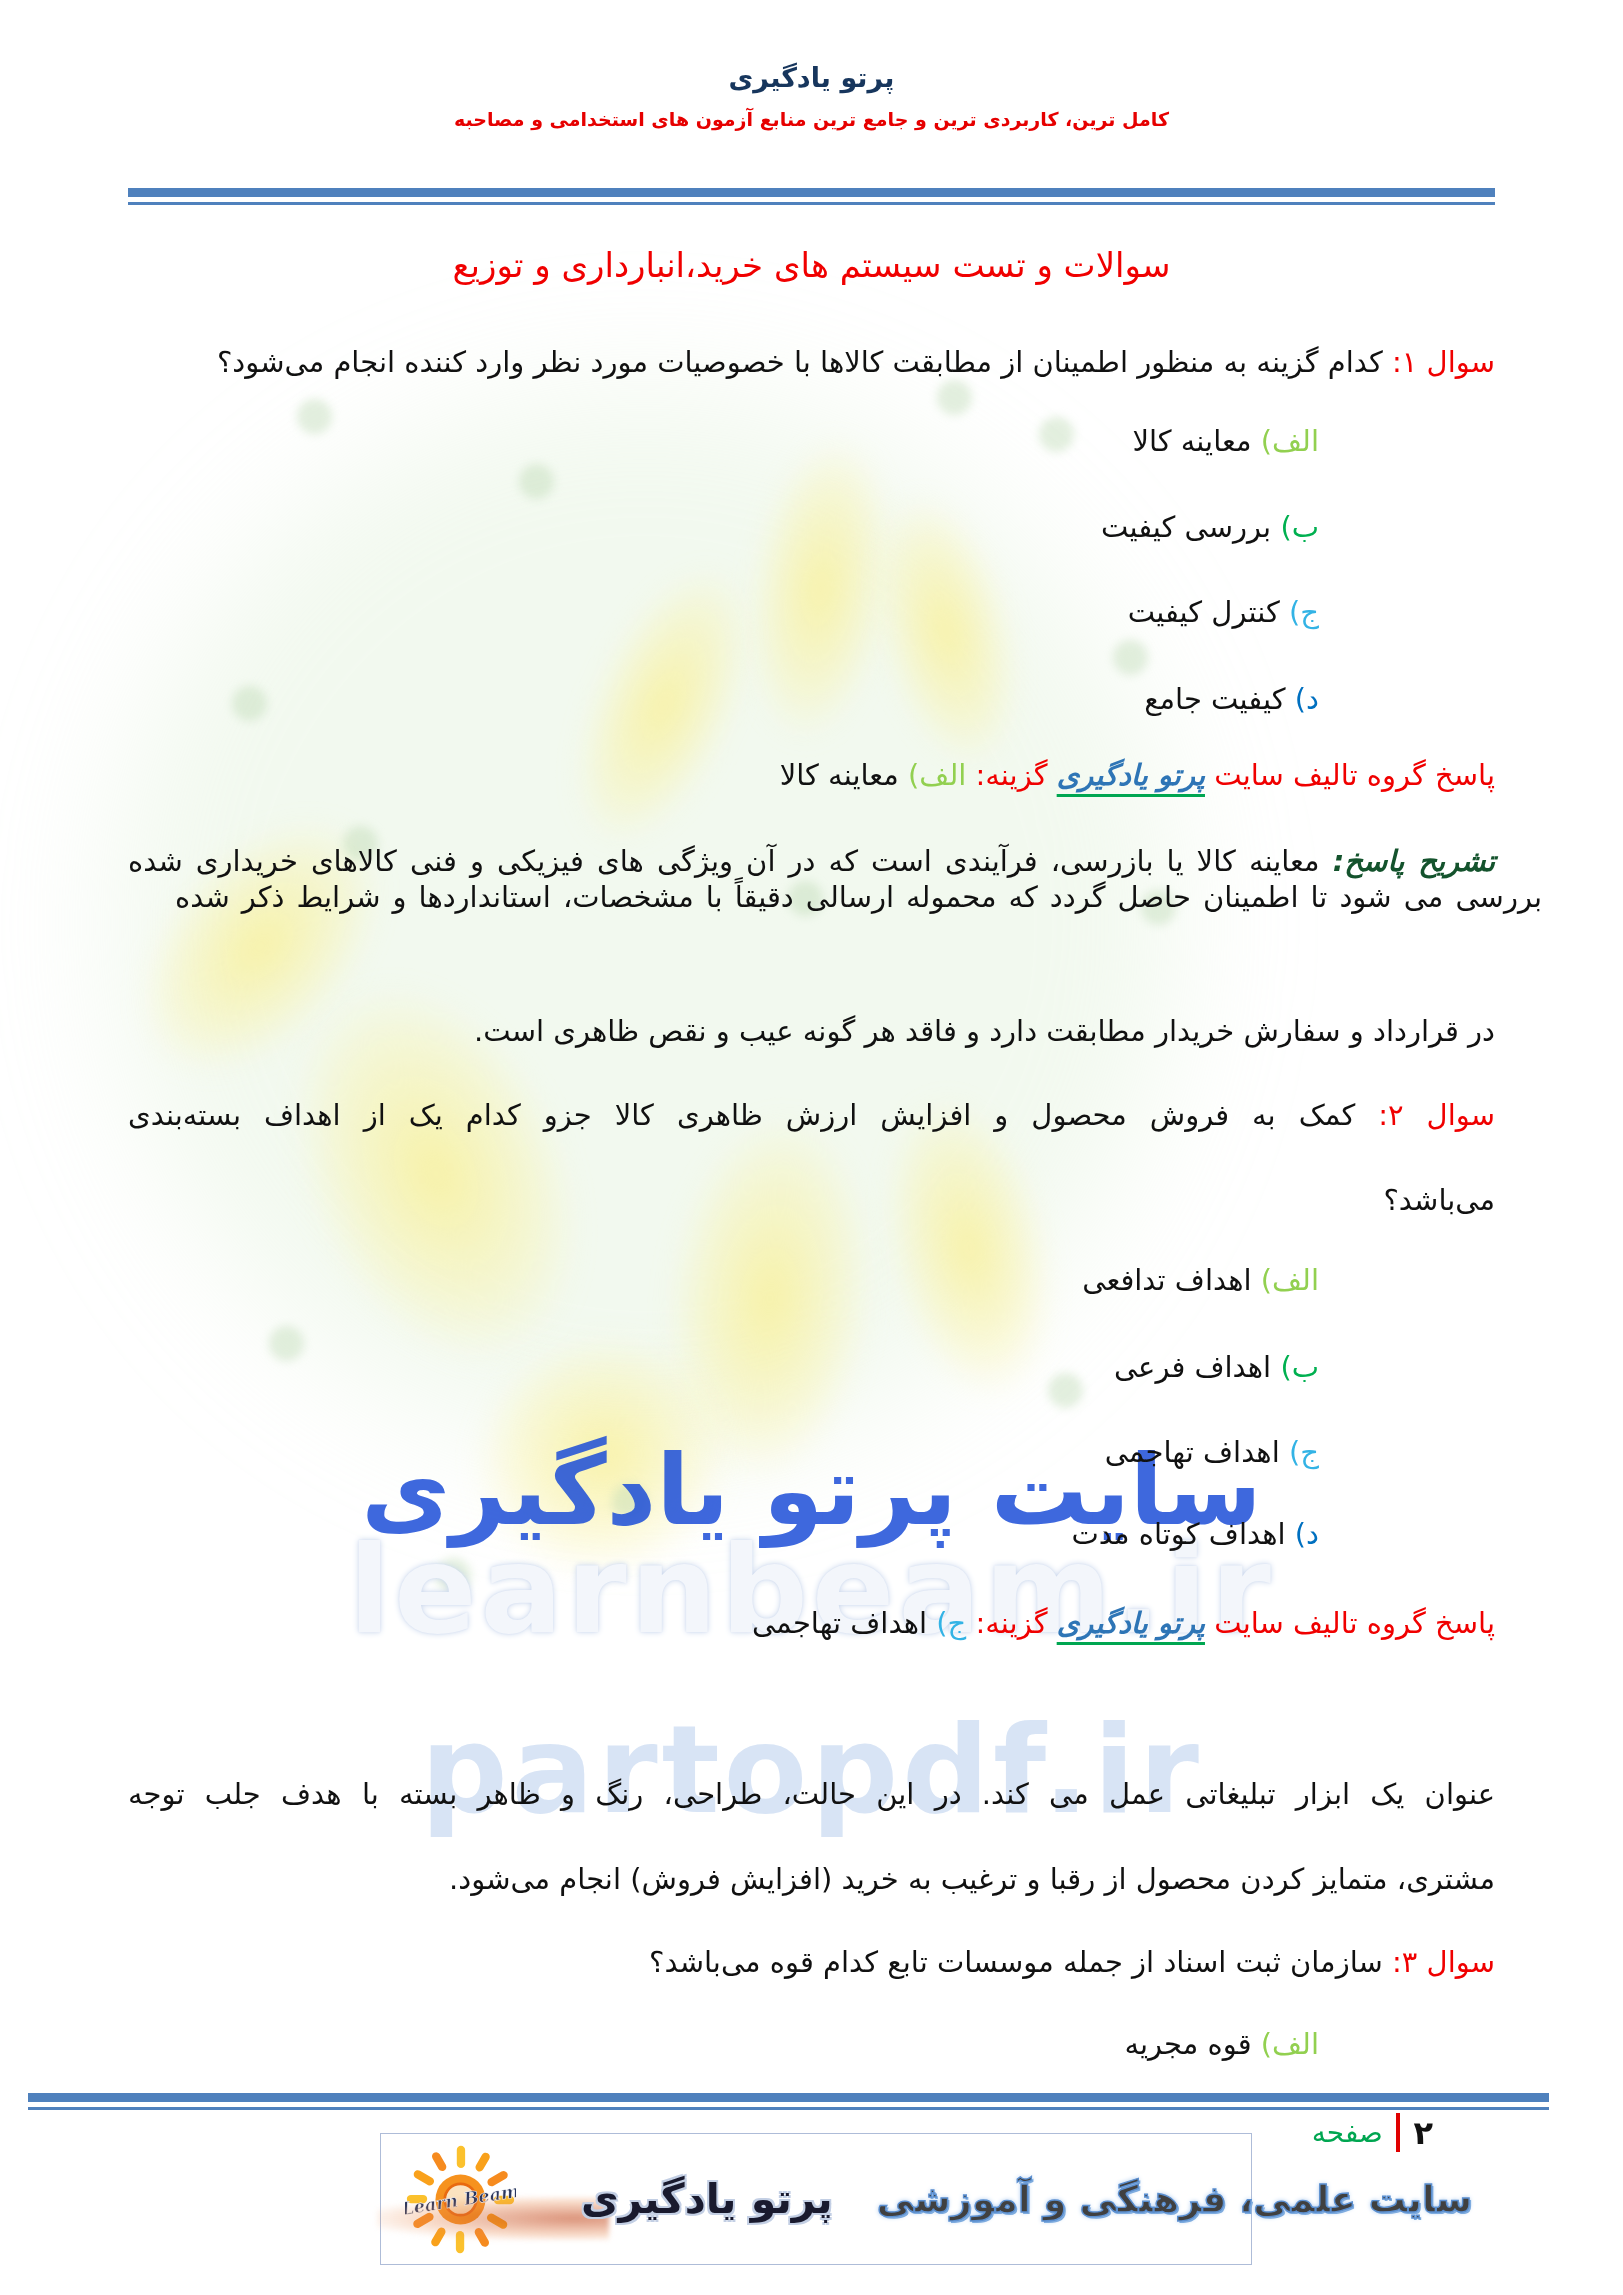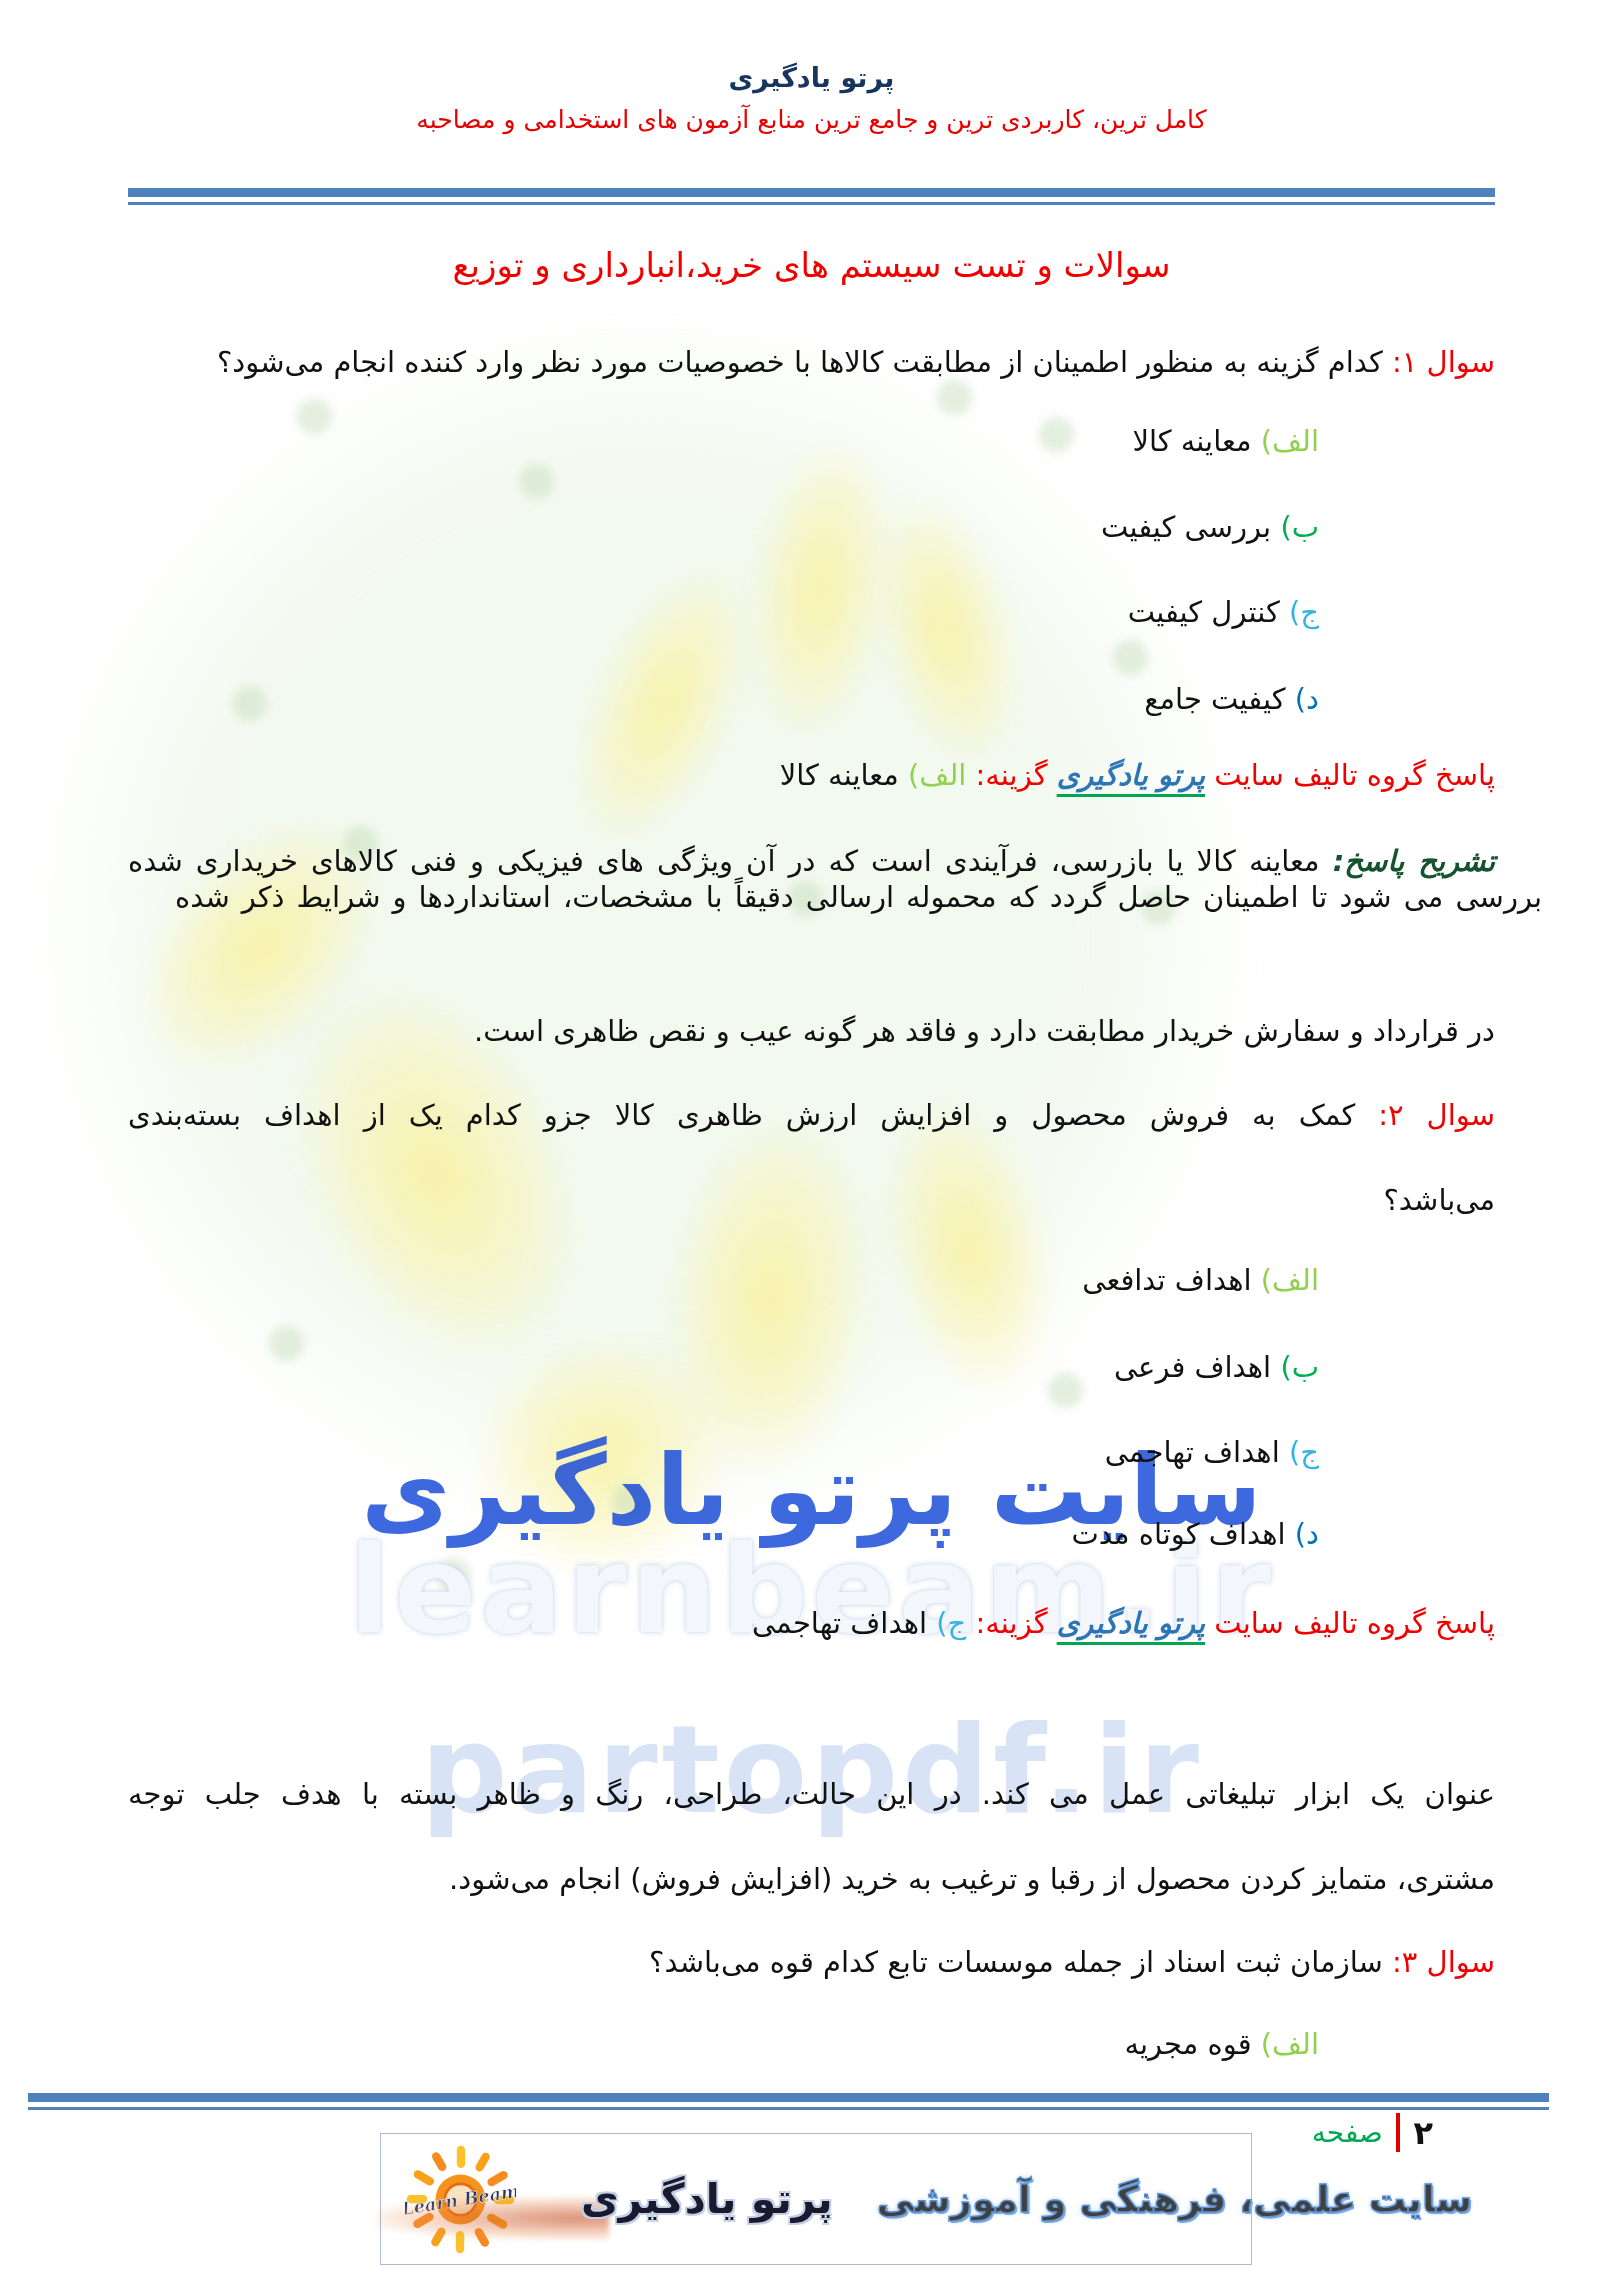--- a/index.html
+++ b/index.html
@@ -36,21 +36,21 @@
   .red{color:#f00000;}
   .lc0{color:#92d050;}
   .lc1{color:#00b050;}
   .lc2{color:#33b3e5;}
   .lc3{color:#0070c0;}
   .brand{color:#2e75b6;font-style:italic;font-weight:bold;
          text-decoration:underline;text-decoration-color:#00a651;
          text-decoration-thickness:2.8px;text-underline-offset:9.3px;}
   .explabel{color:#14532d;font-style:italic;font-weight:bold;}
   .hdr-title{top:56px;height:43px;line-height:43px;font-size:27px;font-weight:bold;color:#17365d;}
-  .hdr-sub{top:100px;height:39px;line-height:39px;font-size:25px;font-weight:normal;color:#e60000;}
+  .hdr-sub{top:100px;height:39px;line-height:39px;font-size:19px;font-weight:bold;color:#e60000;}
   .doc-title{top:232px;height:67px;line-height:67px;font-size:34px;color:#f00000;}
   
   .rule{position:absolute;z-index:2;height:4.6px;background:#ffffff;
         border-top:9.3px solid #4f81bd;border-bottom:3.7px solid #4f81bd;}
   .rule-top{top:188px;left:128px;width:1367px;}
   .rule-bottom{top:2093px;left:28px;width:1521px;}
   
   .pageno{position:absolute;z-index:2;top:2111px;right:190px;height:43px;
           display:flex;align-items:center;gap:13px;direction:rtl;}
   .pageno .num{font-size:32px;font-weight:bold;color:#111;}

